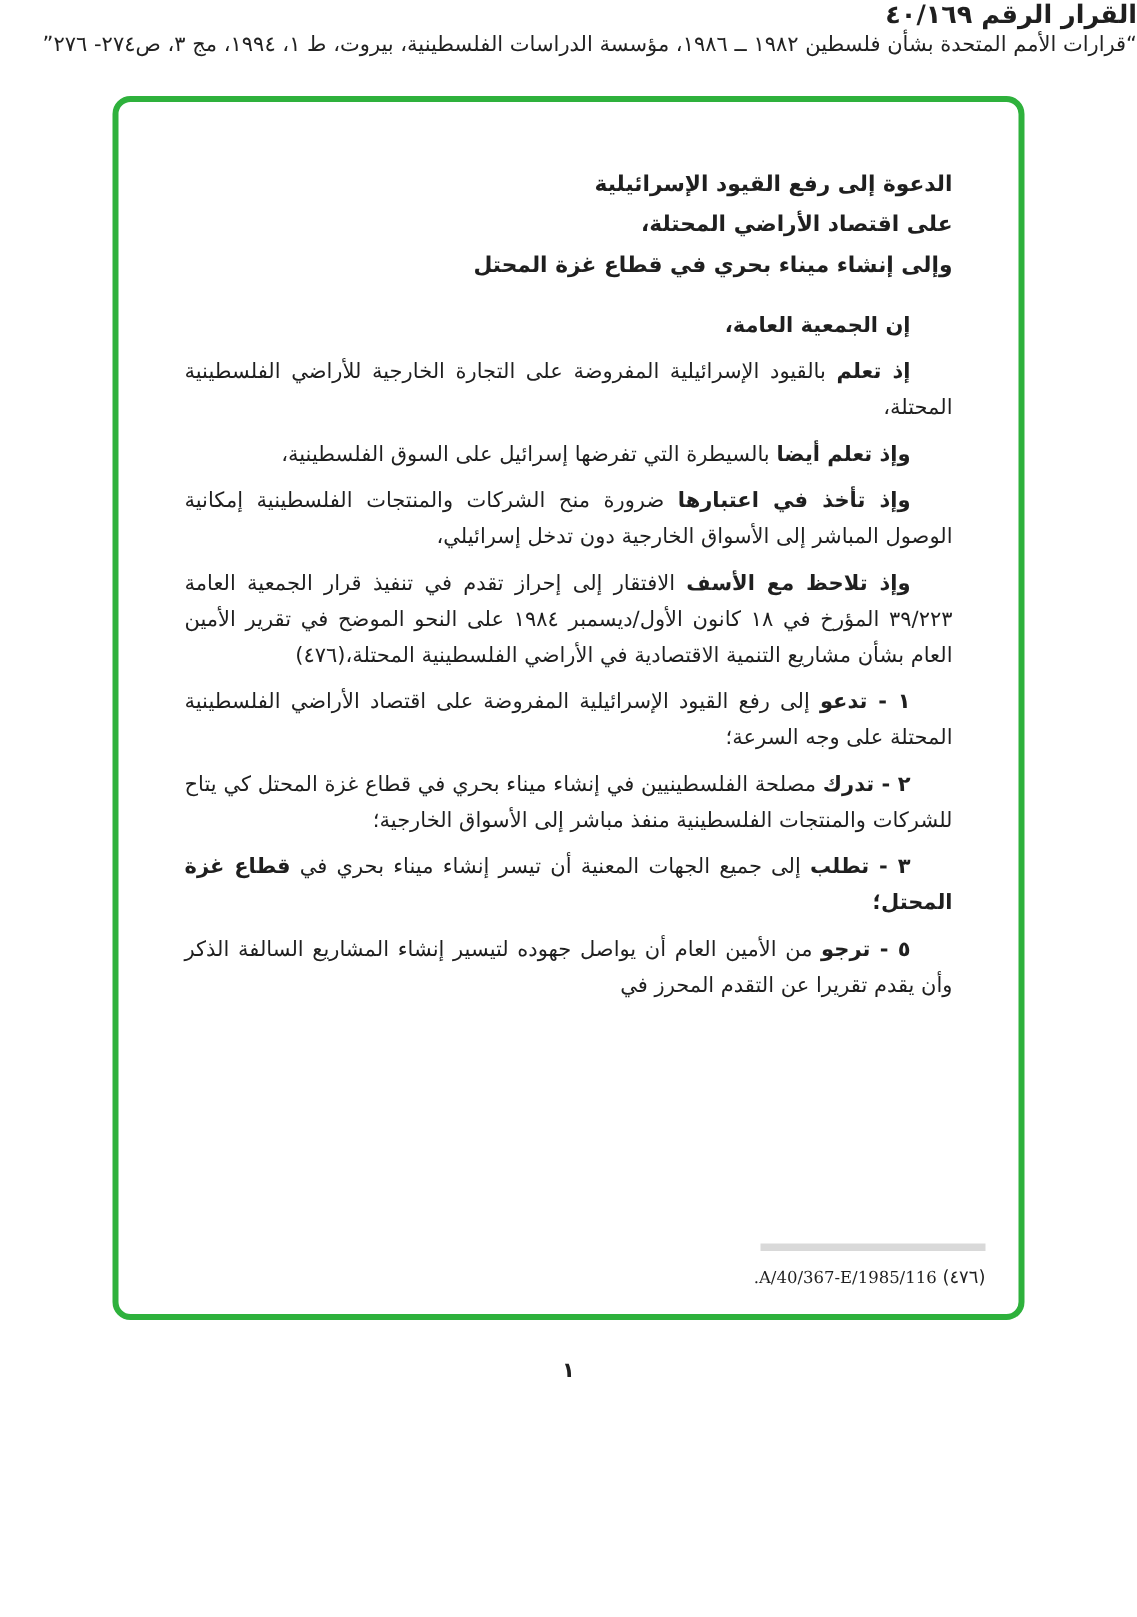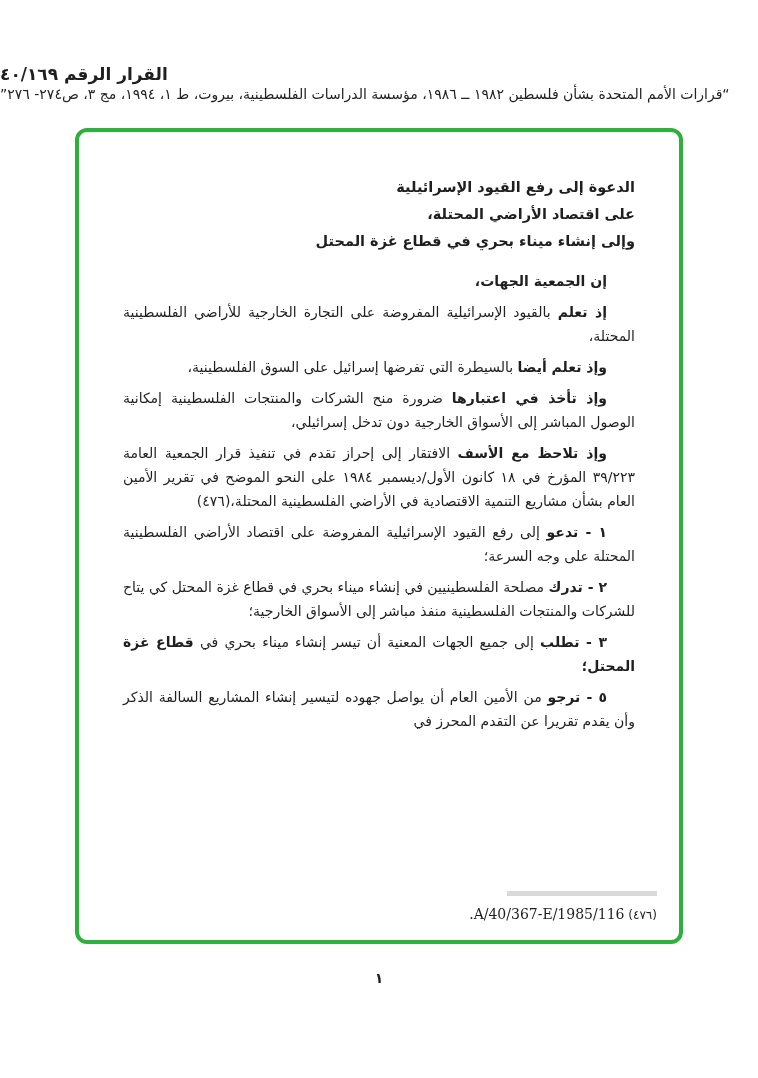--- a/index.html
+++ b/index.html
@@ -9,61 +9,61 @@
   * { box-sizing: border-box; }
   html, body { margin: 0; padding: 0; background: #ffffff; }
   .page {
     width: 758px; height: 1078px;
     position: relative;
     background: #ffffff;
     font-family: "DejaVu Sans", sans-serif;
     color: var(--text-color);
     overflow: hidden;
   }
-  .header { padding-top: 64px; text-align: left; direction: rtl; }
+  .header { text-align: right; direction: rtl; }
   .header h1 { margin: 0; font-size: 17px; font-weight: bold; }
   .source { margin-top: 2px; font-size: 14px; color: #222; }
   .green-box {
     position: relative;
     width: 608px; height: 816px;
     margin: 26px auto 0;
     border: 4px solid var(--accent-green);
     border-radius: 12px;
     padding: 36px 44px 70px 44px;
     direction: rtl;
     overflow: hidden;
   }
   .intro { margin: 0 0 10px; font-size: 14px; text-align: right; text-indent: 28px; line-height: 24px; }
   .res-title { text-align: right; font-weight: bold; font-size: 14.5px; line-height: 27px; margin: 6px 0 14px; }
   .res-body p { margin: 0 0 7px; font-size: 14px; line-height: 24px; text-align: justify; text-indent: 28px; }
   .res-body p:last-child { margin-bottom: 0; }
   .footnote-area { position: absolute; bottom: 18px; right: 22px; }
   .footnote-rule { height: 5px; width: 150px; background: #d9d9d9; margin: 0 0 10px auto; }
   .footnote { direction: rtl; font-size: 12px; white-space: nowrap; text-align: right; }
-  .footnote-ref { font-family: "DejaVu Serif", serif; font-size: 14px; }
+  .footnote-ref { font-family: "DejaVu Serif", serif; font-size: 11px; }
   .page-number { text-align: center; margin-top: 26px; font-size: 14px; font-weight: bold; direction: rtl; }
 </style>
 </head>
 <body>
 
 <div class="page">
 
   <div class="header">
     <h1>القرار الرقم ٤٠/١٦٩</h1>
     <div class="source">“قرارات الأمم المتحدة بشأن فلسطين ١٩٨٢ ــ ١٩٨٦، مؤسسة الدراسات الفلسطينية، بيروت، ط ١، ١٩٩٤، مج ٣، ص٢٧٤- ٢٧٦”</div>
   </div>
 
   <div class="green-box">
     <div class="res-title">
         <div>الدعوة إلى رفع القيود الإسرائيلية</div>
         <div>على اقتصاد الأراضي المحتلة،</div>
         <div>وإلى إنشاء ميناء بحري في قطاع غزة المحتل</div>
       </div>
     <div class="res-body">
-        <p><b>إن الجمعية الجهات،</b></p>
+        <p><b>إن الجمعية العامة،</b></p>
         <p><b>إذ تعلم</b><span> بالقيود الإسرائيلية المفروضة على التجارة الخارجية للأراضي الفلسطينية المحتلة،</span></p>
         <p><b>وإذ تعلم أيضا</b><span> بالسيطرة التي تفرضها إسرائيل على السوق الفلسطينية،</span></p>
         <p><b>وإذ تأخذ في اعتبارها</b><span> ضرورة منح الشركات والمنتجات الفلسطينية إمكانية الوصول المباشر إلى الأسواق الخارجية دون تدخل إسرائيلي،</span></p>
         <p><b>وإذ تلاحظ مع الأسف</b><span> الافتقار إلى إحراز تقدم في تنفيذ قرار الجمعية العامة ٣٩/٢٢٣ المؤرخ في ١٨ كانون الأول/ديسمبر ١٩٨٤ على النحو الموضح في تقرير الأمين العام بشأن مشاريع التنمية الاقتصادية في الأراضي الفلسطينية المحتلة،(٤٧٦)</span></p>
         <p><b>١ - تدعو</b><span> إلى رفع القيود الإسرائيلية المفروضة على اقتصاد الأراضي الفلسطينية المحتلة على وجه السرعة؛</span></p>
         <p><b>٢ - تدرك</b><span> مصلحة الفلسطينيين في إنشاء ميناء بحري في قطاع غزة المحتل كي يتاح للشركات والمنتجات الفلسطينية منفذ مباشر إلى الأسواق الخارجية؛</span></p>
         <p><b>٣ - تطلب</b><span> إلى جميع الجهات المعنية أن تيسر إنشاء ميناء بحري في </span><b>قطاع غزة المحتل؛</b></p>
         <p><b>٥ - ترجو</b><span> من الأمين العام أن يواصل جهوده لتيسير إنشاء المشاريع السالفة الذكر وأن يقدم تقريرا عن التقدم المحرز في</span></p>
       </div>
 

